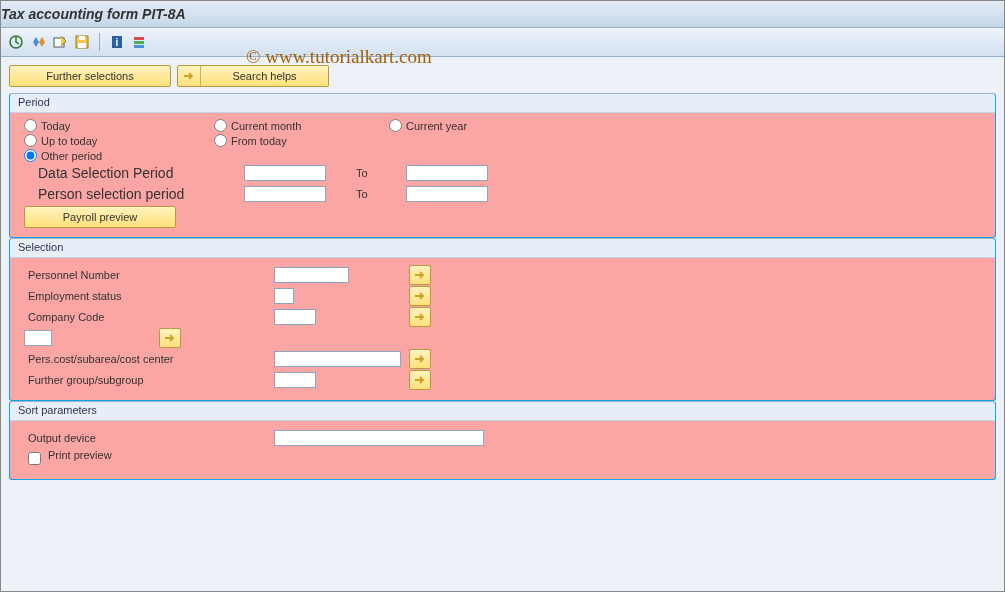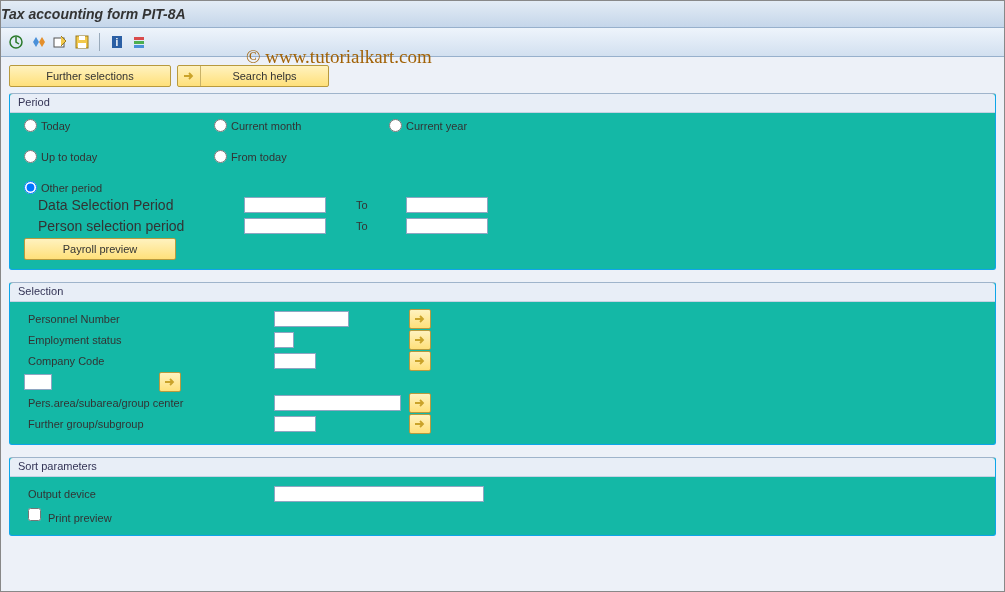--- a/index.html
+++ b/index.html
@@ -9,33 +9,33 @@
 .toolbar{background:linear-gradient(#eef4fb,#d2e0f0);height:28px;border-bottom:1px solid #97b0cc;display:flex;align-items:center;padding-left:6px;gap:4px}
 .toolbar .tico{width:18px;height:18px;display:flex;align-items:center;justify-content:center}
 .toolbar .vsep{width:1px;height:18px;background:#9ab;margin:0 4px}
 .body{background:#edf1f8;padding:8px;height:calc(100% - 54px);box-sizing:border-box}
 .btnrow{display:flex;gap:6px;margin-bottom:6px}
 .ybtn{background:linear-gradient(#fff2bf,#ffe07a);border:1px solid #b89a3e;border-radius:2px;height:20px;display:flex;align-items:center;font-size:11px;color:#333;cursor:pointer}
 .ybtn.lab{width:160px;justify-content:center}
 .ybtn.arr{width:150px}
 .ybtn .arrslot{width:22px;display:flex;justify-content:center;border-right:1px solid #c9b267;height:100%;align-items:center}
 .ybtn .txt{flex:1;text-align:center}
-.panel{border:1px solid #0ea5e9;border-top:1px solid #9fb4cb;border-radius:3px;background:#14b8a6;margin-bottom:12px}
+.panel{border:1px solid #0ea5e9;border-top:1px solid #9fb4cb;border-radius:3px;background:#fca5a5;}
 .panel .phdr{font-size:11px;color:#335;padding:2px 8px 4px;background:#e8eef7;border-bottom:1px solid #c5d2e3;border-radius:3px 3px 0 0}
 .panel .pbody{padding:6px 14px 10px}
 .radio{display:flex;align-items:center;gap:4px;font-size:11px;color:#333}
 .radio input{margin:0}
-.rgrid{display:grid;grid-template-columns:190px 175px 175px;row-gap:18px}
+.rgrid{display:grid;grid-template-columns:190px 175px 175px;row-gap:2px}
 .frow{display:flex;align-items:center;height:21px}
 .lbl{width:220px;font-size:14px;color:#333;padding-left:14px;box-sizing:border-box}
 .lbl2{width:250px;font-size:11px;color:#333;padding-left:4px;box-sizing:border-box}
 .inp{border:1px solid #8ea6c2;background:#fff;height:16px;box-sizing:border-box;font-size:11px;padding:0 2px}
 .to{width:50px;text-align:left;padding-left:30px;font-size:11px;color:#333}
 .arrbtn{width:20px;height:18px;background:linear-gradient(#fff2bf,#ffe07a);border:1px solid #b89a3e;border-radius:2px;display:flex;align-items:center;justify-content:center;cursor:pointer}
-.chk{display:flex;align-items:flex-end;gap:4px;font-size:11px;color:#333}
+.chk{display:flex;align-items:flex-start;gap:4px;font-size:11px;color:#333}
 .watermark{position:absolute;top:45px;left:245px;color:#a16207;font-size:19px;font-family:Georgia,serif;pointer-events:none}
 svg{display:block}
 </style>
 </head>
 <body>
 
 <div class="frame">
   <div class="titlebar">
     <span>Tax accounting form PIT-8A</span>
   </div>
@@ -184,21 +184,21 @@
         <div class="frow">
           <input class="inp" style="width: 28px;">
           <div style="width:107px"></div>
           <div class="arrbtn">
               <svg width="12" height="10">
                 <path d="M1 5h7M6 2l3 3-3 3" stroke="#caa32a" stroke-width="1.8" fill="none"></path>
               </svg>
             </div>
         </div>
         <div class="frow">
-          <div class="lbl2">Pers.area/subarea/group center</div>
+          <div class="lbl2">Pers.cost/subarea/cost center</div>
           <input class="inp" style="width: 127px;">
           <div style="width:8px"></div>
           <div class="arrbtn">
               <svg width="12" height="10">
                 <path d="M1 5h7M6 2l3 3-3 3" stroke="#caa32a" stroke-width="1.8" fill="none"></path>
               </svg>
             </div>
         </div>
         <div class="frow">
           <div class="lbl2">Further group/subgroup</div>

